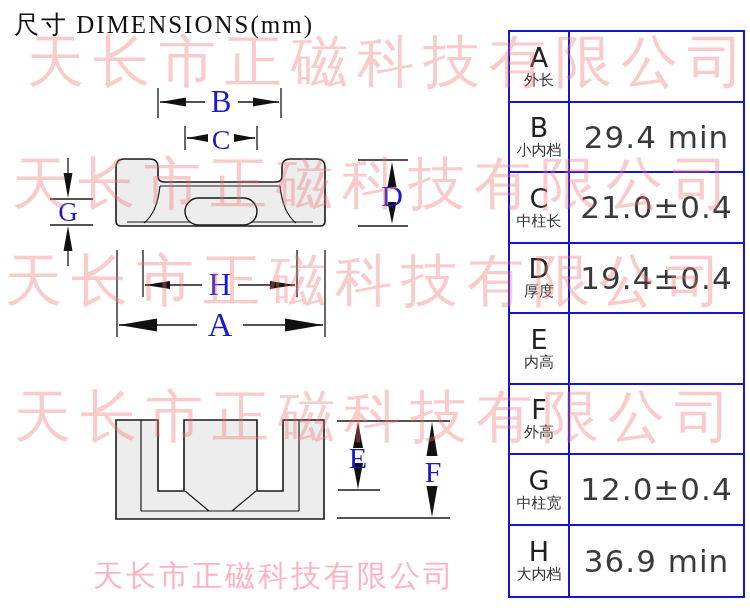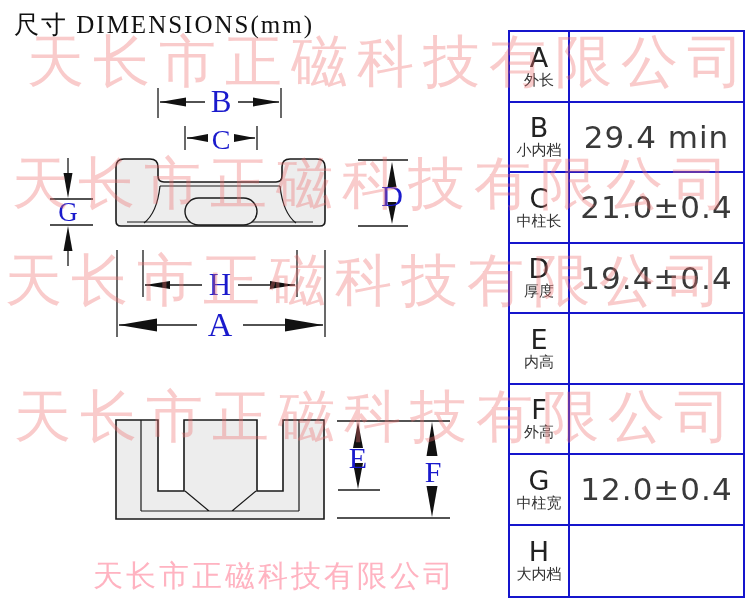--- a/index.html
+++ b/index.html
@@ -154,20 +154,21 @@
         <div class="letter">G</div>
         <div class="cname">中柱宽</div>
       </div>
       <div class="value-cell">12.0±0.4</div>
     </div>
     <div class="tr">
       <div class="label-cell">
         <div class="letter">H</div>
         <div class="cname">大内档</div>
       </div>
+      <div class="value-cell">36.9 min</div>
     </div>
   </div>
 
   <div class="wm wm1">天长市正磁科技有限公司</div>
   <div class="wm wm2">天长市正磁科技有限公司</div>
   <div class="wm wm3">天长市正磁科技有限公司</div>
   <div class="wm wm4">天长市正磁科技有限公司</div>
   <div class="footer-wm">天长市正磁科技有限公司</div>
 
 </div>

